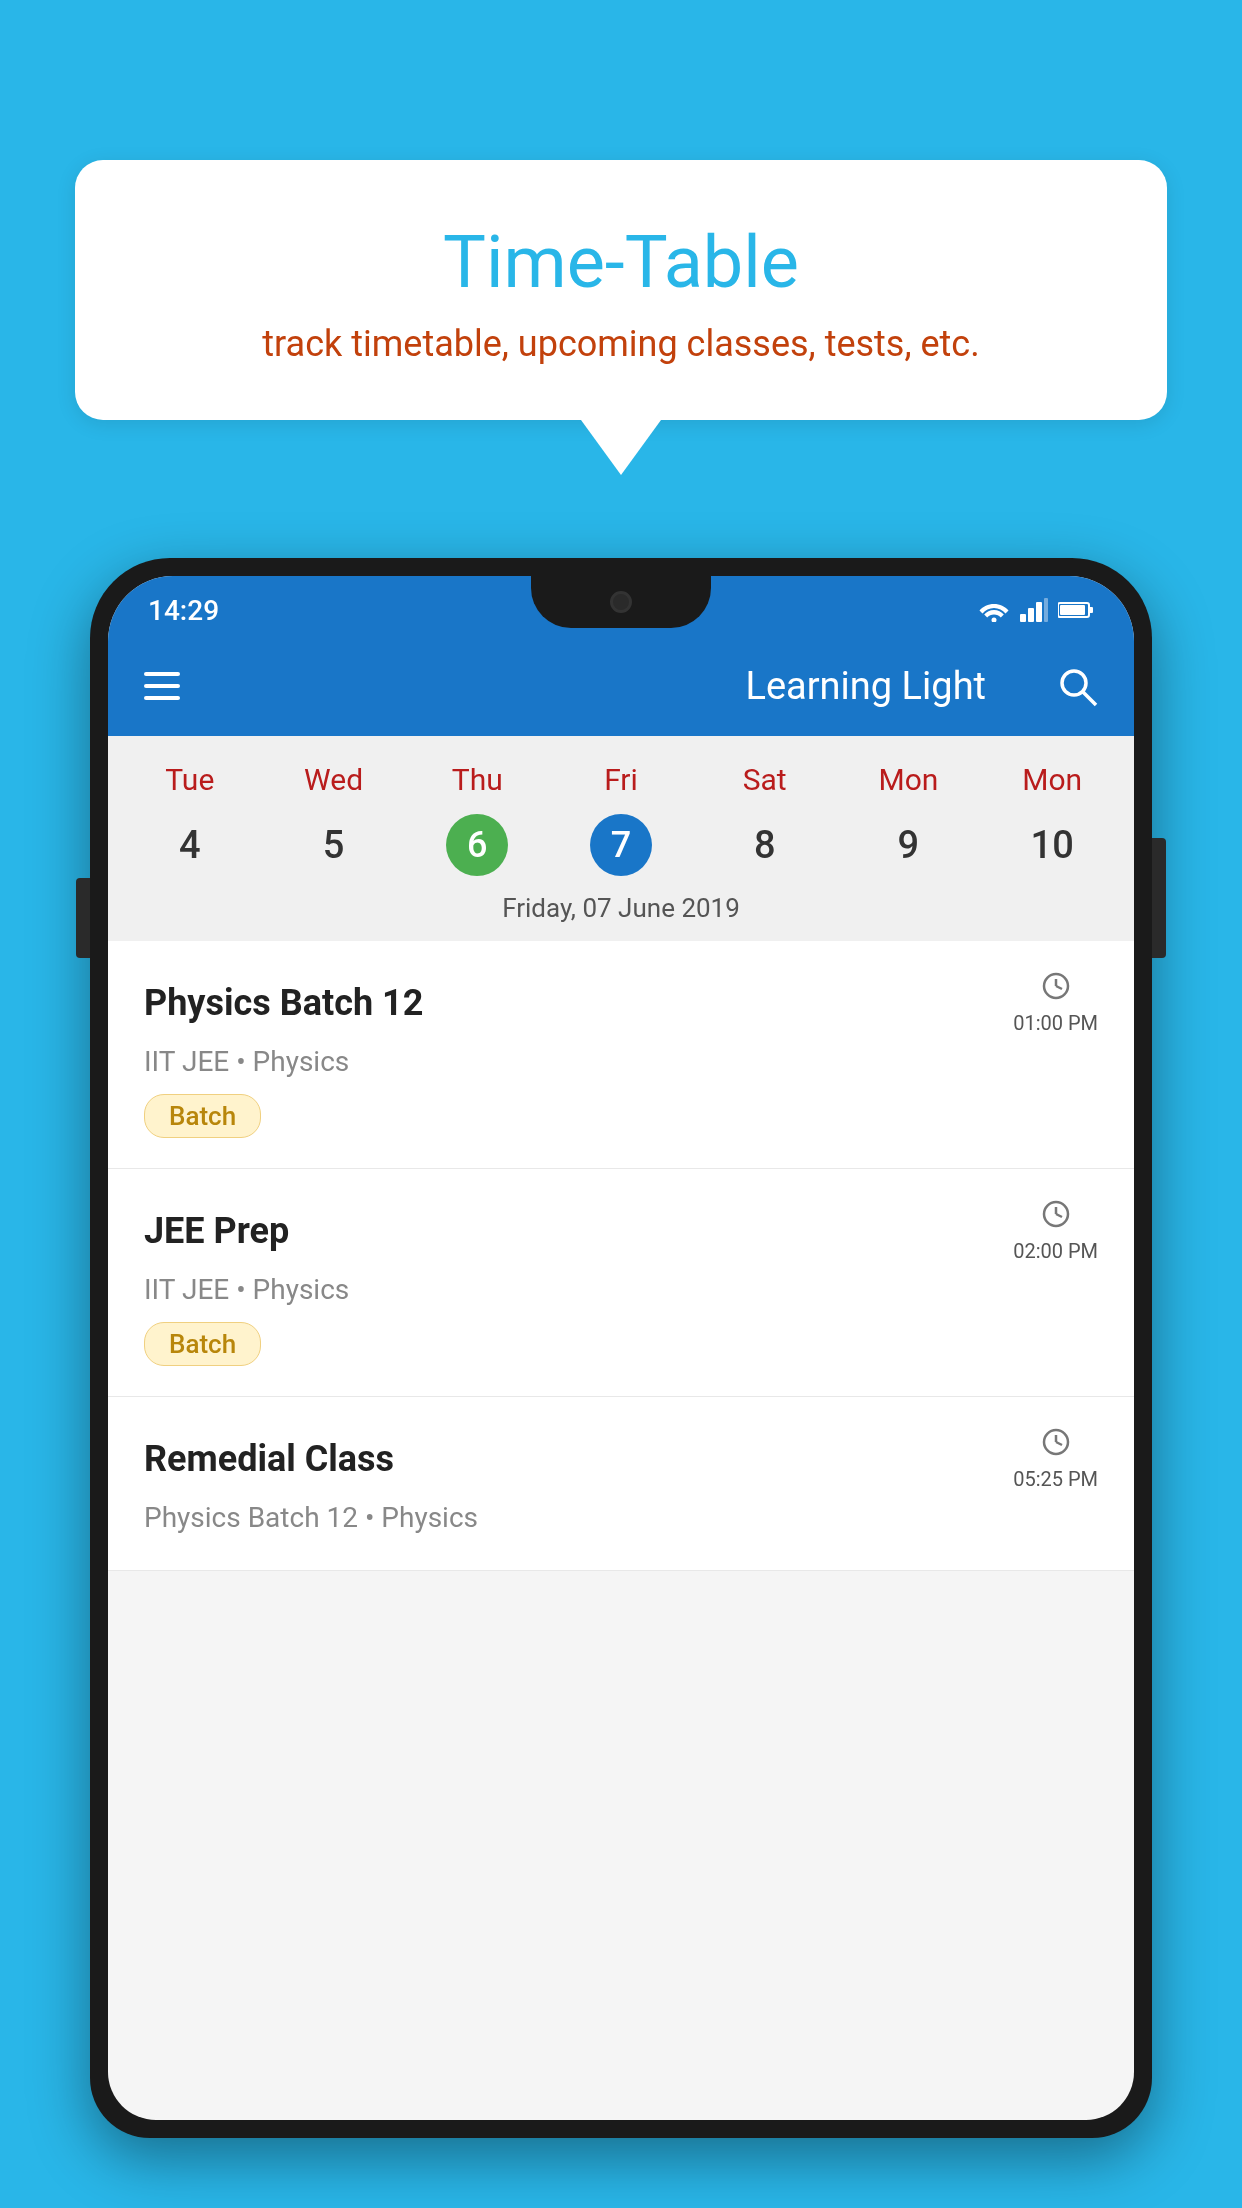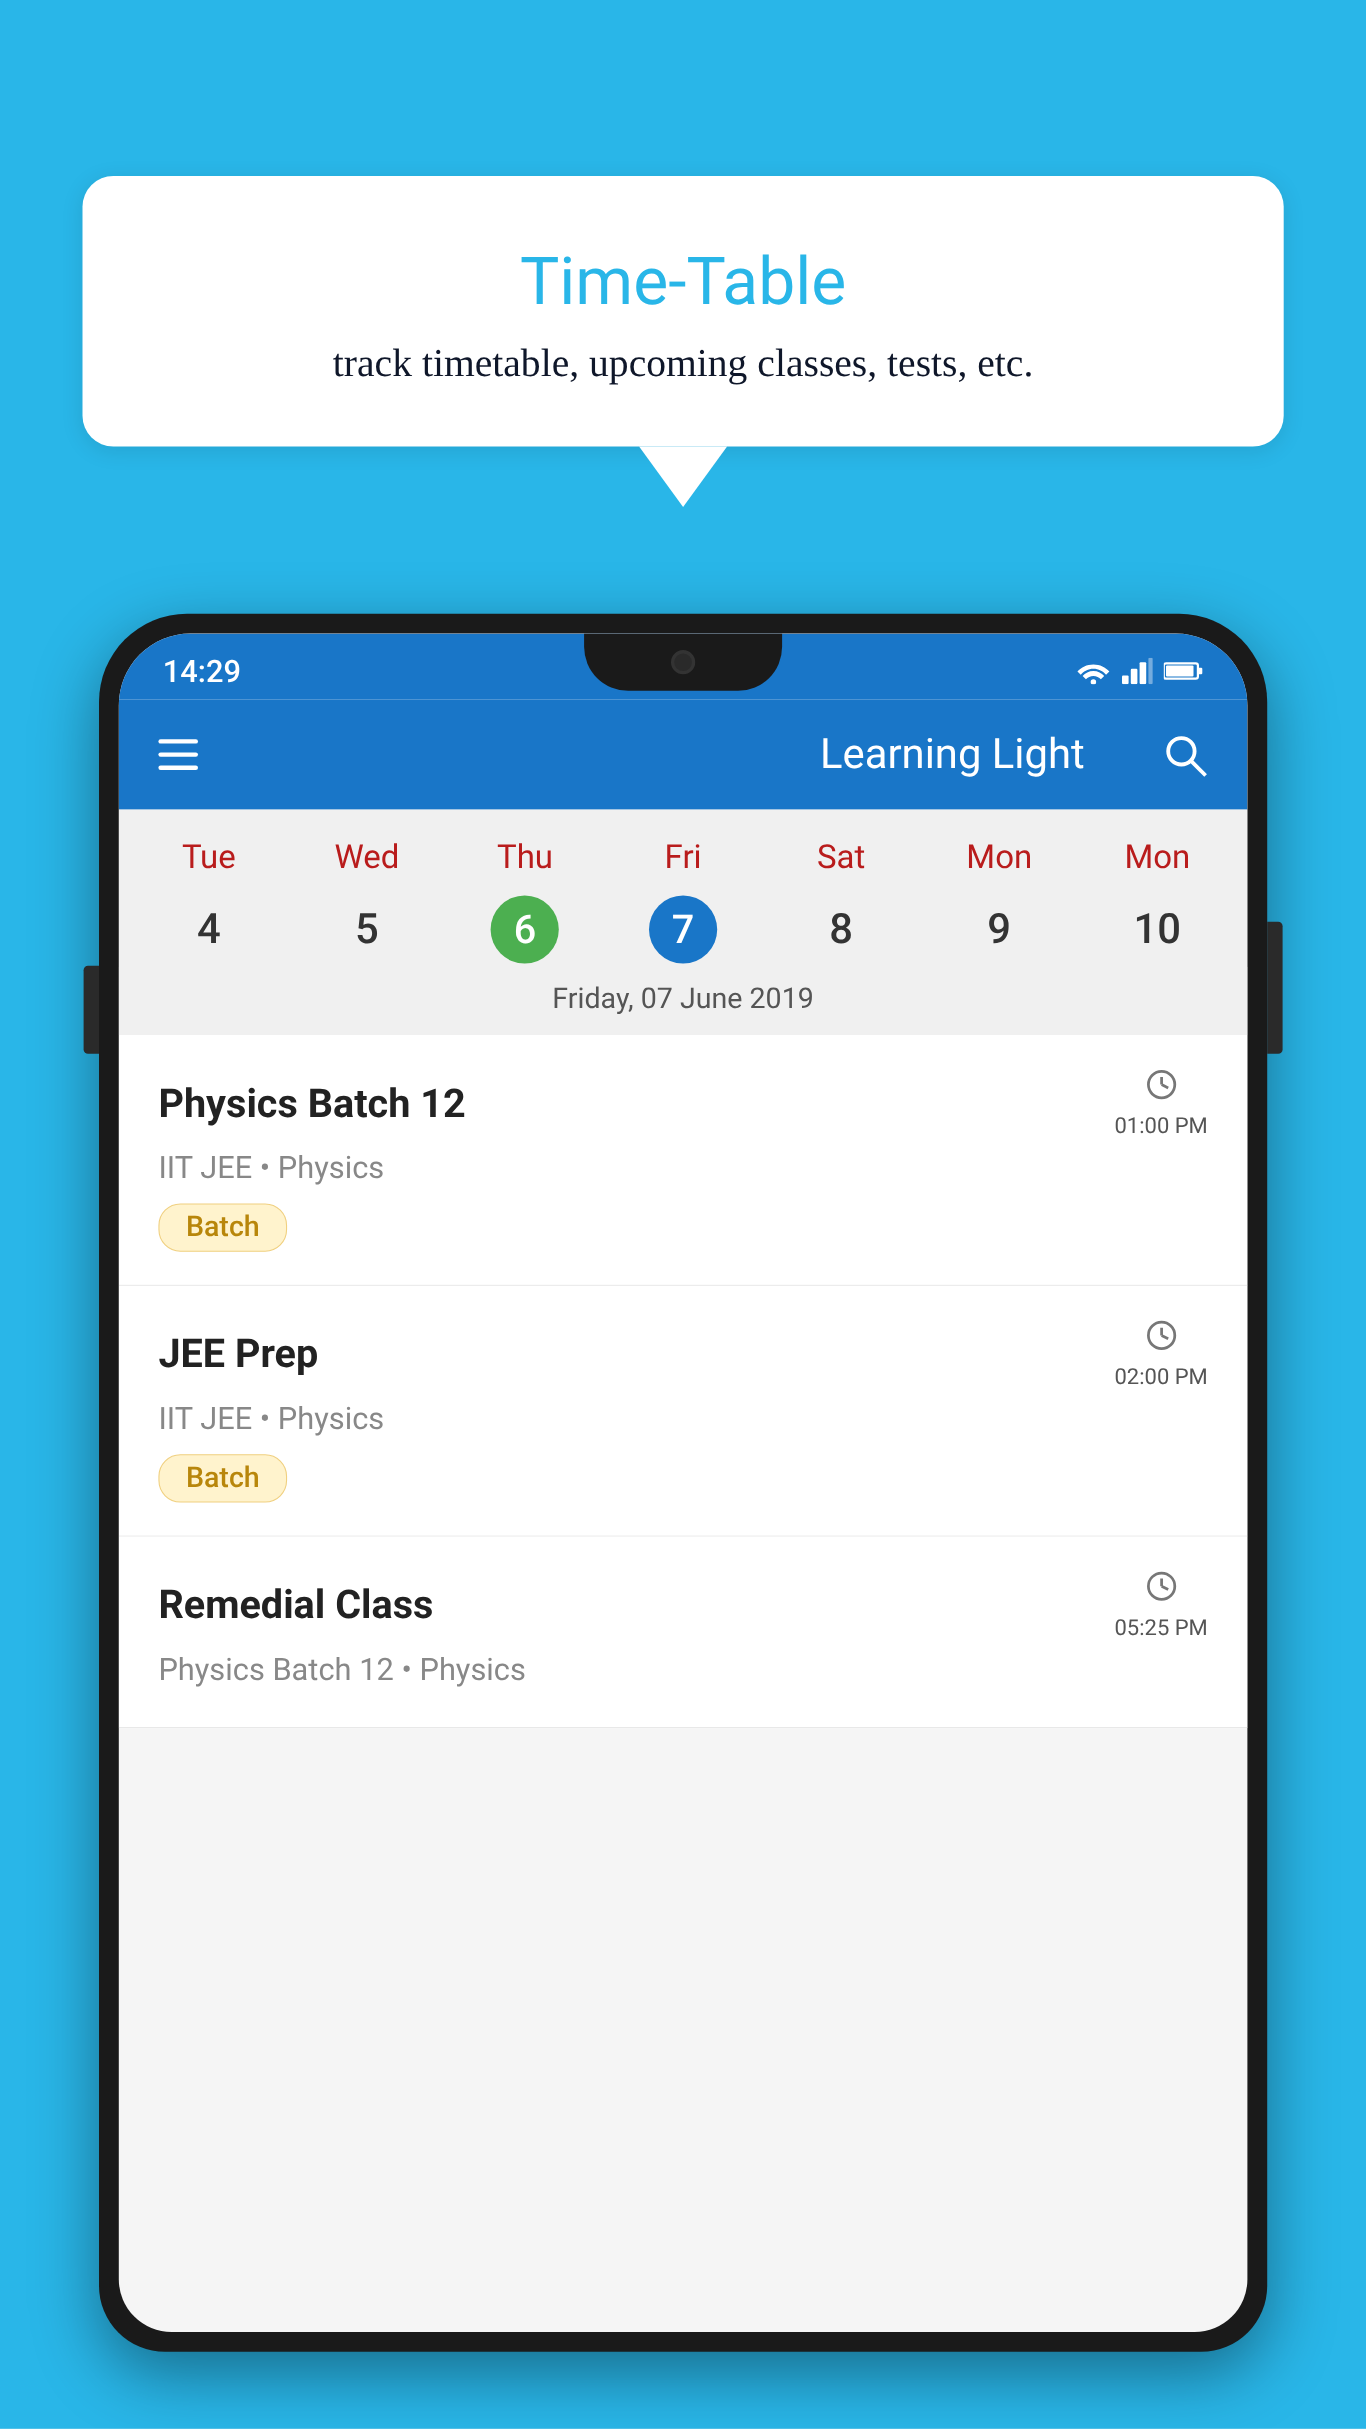--- a/index.html
+++ b/index.html
@@ -28,31 +28,30 @@
     .speech-bubble {
       background: white;
       border-radius: 28px;
       padding: 60px 60px 55px;
       text-align: center;
       width: 100%;
       box-shadow: 0 4px 20px rgba(0,0,0,0.1);
     }
 
     .speech-bubble-title {
-      font-size: 60px;
+      font-size: 72px;
       color: #29B6E8;
       font-weight: 400;
       margin-bottom: 18px;
     }
 
     .speech-bubble-subtitle {
       font-size: 36px;
-      color: #0f172a;
+      color: #c2410c;
       font-weight: 400;
-      font-family: Liberation Serif, serif;
     }
 
     .speech-bubble-arrow {
       width: 0;
       height: 0;
       border-left: 40px solid transparent;
       border-right: 40px solid transparent;
       border-top: 55px solid white;
       margin-top: 0;
     }

